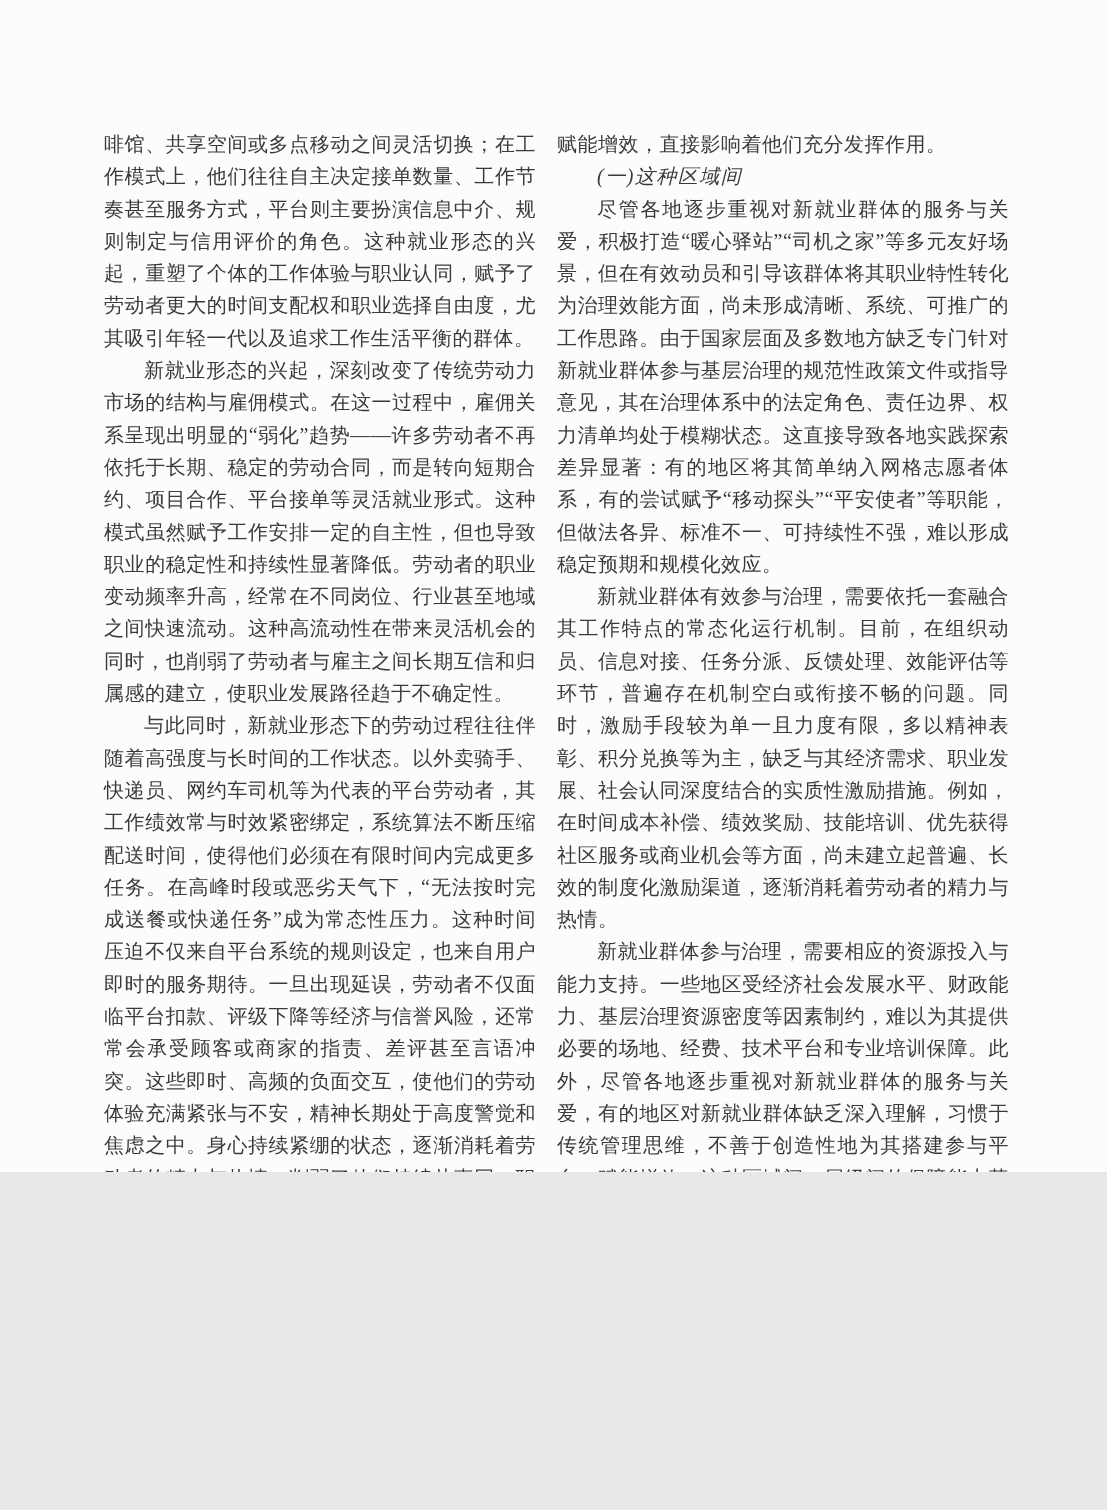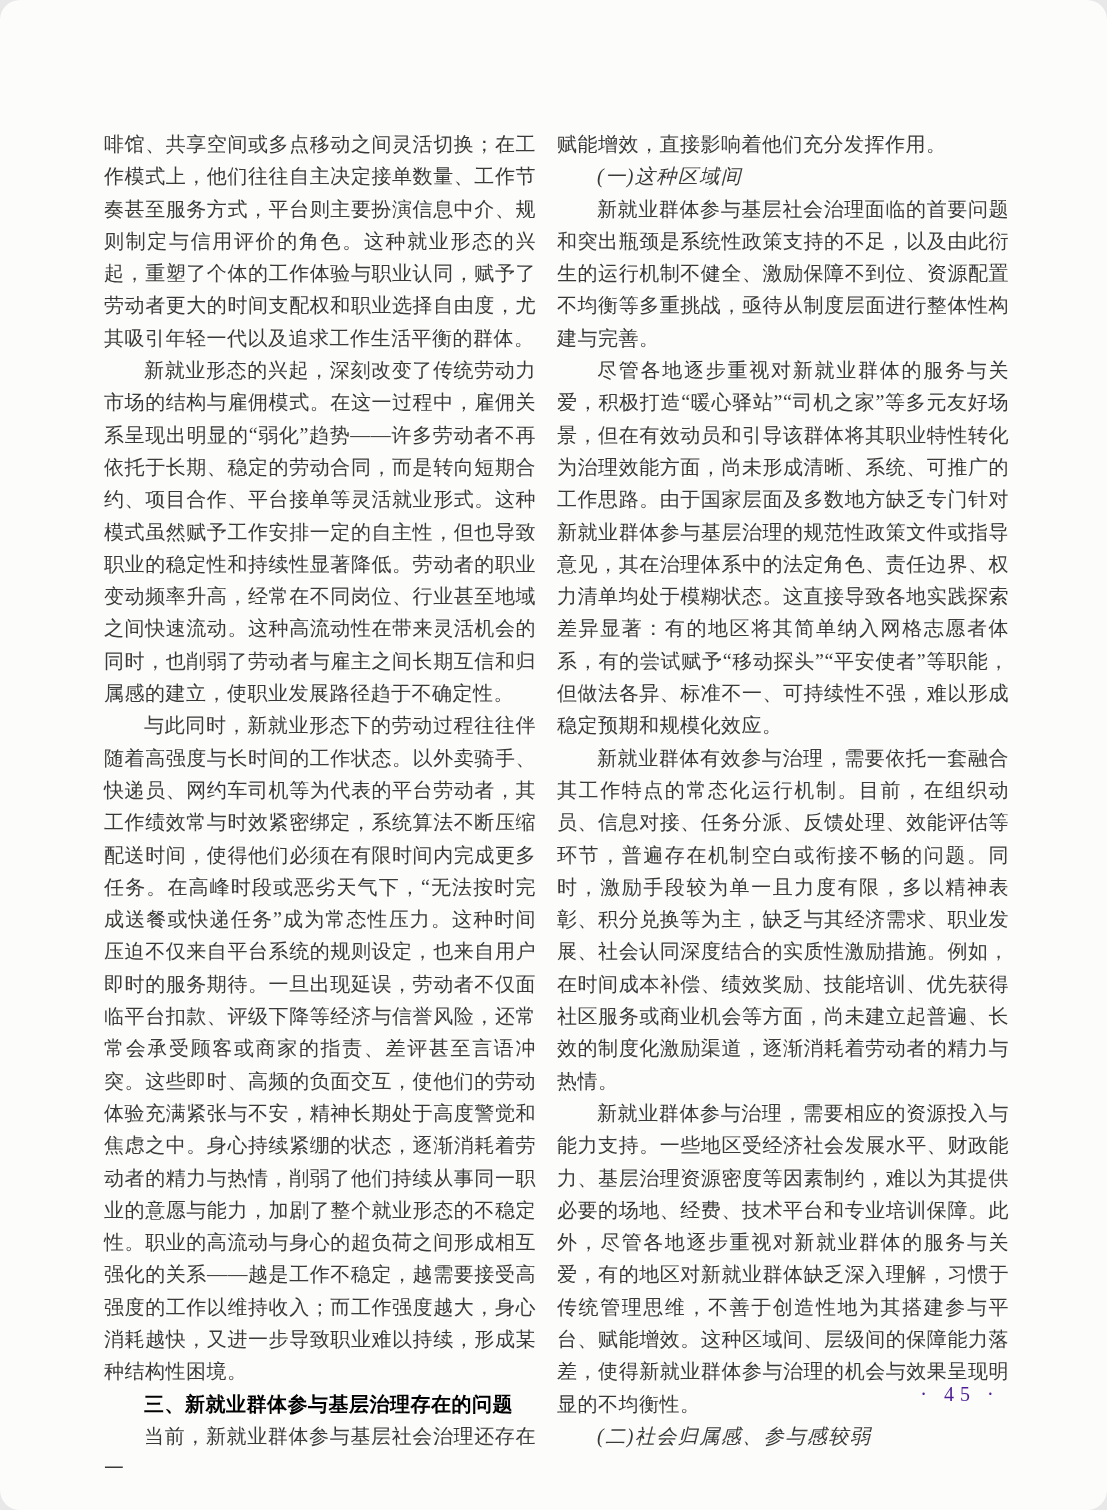--- a/index.html
+++ b/index.html
@@ -3,27 +3,26 @@
 <meta charset="utf-8">
 <style>
   html, body {
     margin: 0;
     padding: 0;
     background: #e8e8e8;
   }
   .page {
     position: relative;
     width: 1107px;
-    height: 1510px;
+    height: 1172px;
     margin: 0 auto;
     background: #fcfcfb;
     overflow: hidden;
     font-family: "Liberation Serif", "DejaVu Serif", serif;
     color: #3a3a3a;
-    border-radius: 20px;
   }
   .column {
     position: absolute;
     top: 128px;
   }
   .column.left {
     left: 104px;
     width: 432px;
   }
   .column.right {
@@ -78,21 +77,20 @@
     <p class="block no-indent">啡馆、共享空间或多点移动之间灵活切换；在工作模式上，他们往往自主决定接单数量、工作节奏甚至服务方式，平台则主要扮演信息中介、规则制定与信用评价的角色。这种就业形态的兴起，重塑了个体的工作体验与职业认同，赋予了劳动者更大的时间支配权和职业选择自由度，尤其吸引年轻一代以及追求工作生活平衡的群体。</p>
     <p class="block indent">新就业形态的兴起，深刻改变了传统劳动力市场的结构与雇佣模式。在这一过程中，雇佣关系呈现出明显的“弱化”趋势——许多劳动者不再依托于长期、稳定的劳动合同，而是转向短期合约、项目合作、平台接单等灵活就业形式。这种模式虽然赋予工作安排一定的自主性，但也导致职业的稳定性和持续性显著降低。劳动者的职业变动频率升高，经常在不同岗位、行业甚至地域之间快速流动。这种高流动性在带来灵活机会的同时，也削弱了劳动者与雇主之间长期互信和归属感的建立，使职业发展路径趋于不确定性。</p>
     <p class="block indent">与此同时，新就业形态下的劳动过程往往伴随着高强度与长时间的工作状态。以外卖骑手、快递员、网约车司机等为代表的平台劳动者，其工作绩效常与时效紧密绑定，系统算法不断压缩配送时间，使得他们必须在有限时间内完成更多任务。在高峰时段或恶劣天气下，“无法按时完成送餐或快递任务”成为常态性压力。这种时间压迫不仅来自平台系统的规则设定，也来自用户即时的服务期待。一旦出现延误，劳动者不仅面临平台扣款、评级下降等经济与信誉风险，还常常会承受顾客或商家的指责、差评甚至言语冲突。这些即时、高频的负面交互，使他们的劳动体验充满紧张与不安，精神长期处于高度警觉和焦虑之中。身心持续紧绷的状态，逐渐消耗着劳动者的精力与热情，削弱了他们持续从事同一职业的意愿与能力，加剧了整个就业形态的不稳定性。职业的高流动与身心的超负荷之间形成相互强化的关系——越是工作不稳定，越需要接受高强度的工作以维持收入；而工作强度越大，身心消耗越快，又进一步导致职业难以持续，形成某种结构性困境。</p>
     <p class="block heading-bold">三、新就业群体参与基层治理存在的问题</p>
     <p class="block indent">当前，新就业群体参与基层社会治理还存在一</p>
   </div>
 
   <div class="column right">
     <p class="block no-indent">赋能增效，直接影响着他们充分发挥作用。</p>
     <p class="block heading-kai">(一)这种区域间</p>
-    <p class="block indent">新就业群体参与基层社会治理面临的首要问题和突出瓶颈是系统性政策支持的不足，以及由此衍生的运行机制不健全、激励保障不到位、资源配置不均衡等多重挑战，亟待从制度层面进行整体性构建与完善。</p>
     <p class="block indent">尽管各地逐步重视对新就业群体的服务与关爱，积极打造“暖心驿站”“司机之家”等多元友好场景，但在有效动员和引导该群体将其职业特性转化为治理效能方面，尚未形成清晰、系统、可推广的工作思路。由于国家层面及多数地方缺乏专门针对新就业群体参与基层治理的规范性政策文件或指导意见，其在治理体系中的法定角色、责任边界、权力清单均处于模糊状态。这直接导致各地实践探索差异显著：有的地区将其简单纳入网格志愿者体系，有的尝试赋予“移动探头”“平安使者”等职能，但做法各异、标准不一、可持续性不强，难以形成稳定预期和规模化效应。</p>
     <p class="block indent">新就业群体有效参与治理，需要依托一套融合其工作特点的常态化运行机制。目前，在组织动员、信息对接、任务分派、反馈处理、效能评估等环节，普遍存在机制空白或衔接不畅的问题。同时，激励手段较为单一且力度有限，多以精神表彰、积分兑换等为主，缺乏与其经济需求、职业发展、社会认同深度结合的实质性激励措施。例如，在时间成本补偿、绩效奖励、技能培训、优先获得社区服务或商业机会等方面，尚未建立起普遍、长效的制度化激励渠道，逐渐消耗着劳动者的精力与热情。</p>
     <p class="block indent">新就业群体参与治理，需要相应的资源投入与能力支持。一些地区受经济社会发展水平、财政能力、基层治理资源密度等因素制约，难以为其提供必要的场地、经费、技术平台和专业培训保障。此外，尽管各地逐步重视对新就业群体的服务与关爱，有的地区对新就业群体缺乏深入理解，习惯于传统管理思维，不善于创造性地为其搭建参与平台、赋能增效。这种区域间、层级间的保障能力落差，使得新就业群体参与治理的机会与效果呈现明显的不均衡性。</p>
     <p class="block heading-kai">(二)社会归属感、参与感较弱</p>
   </div>
 
   <div class="page-number">·  45  ·</div>
 
 </div>
 

